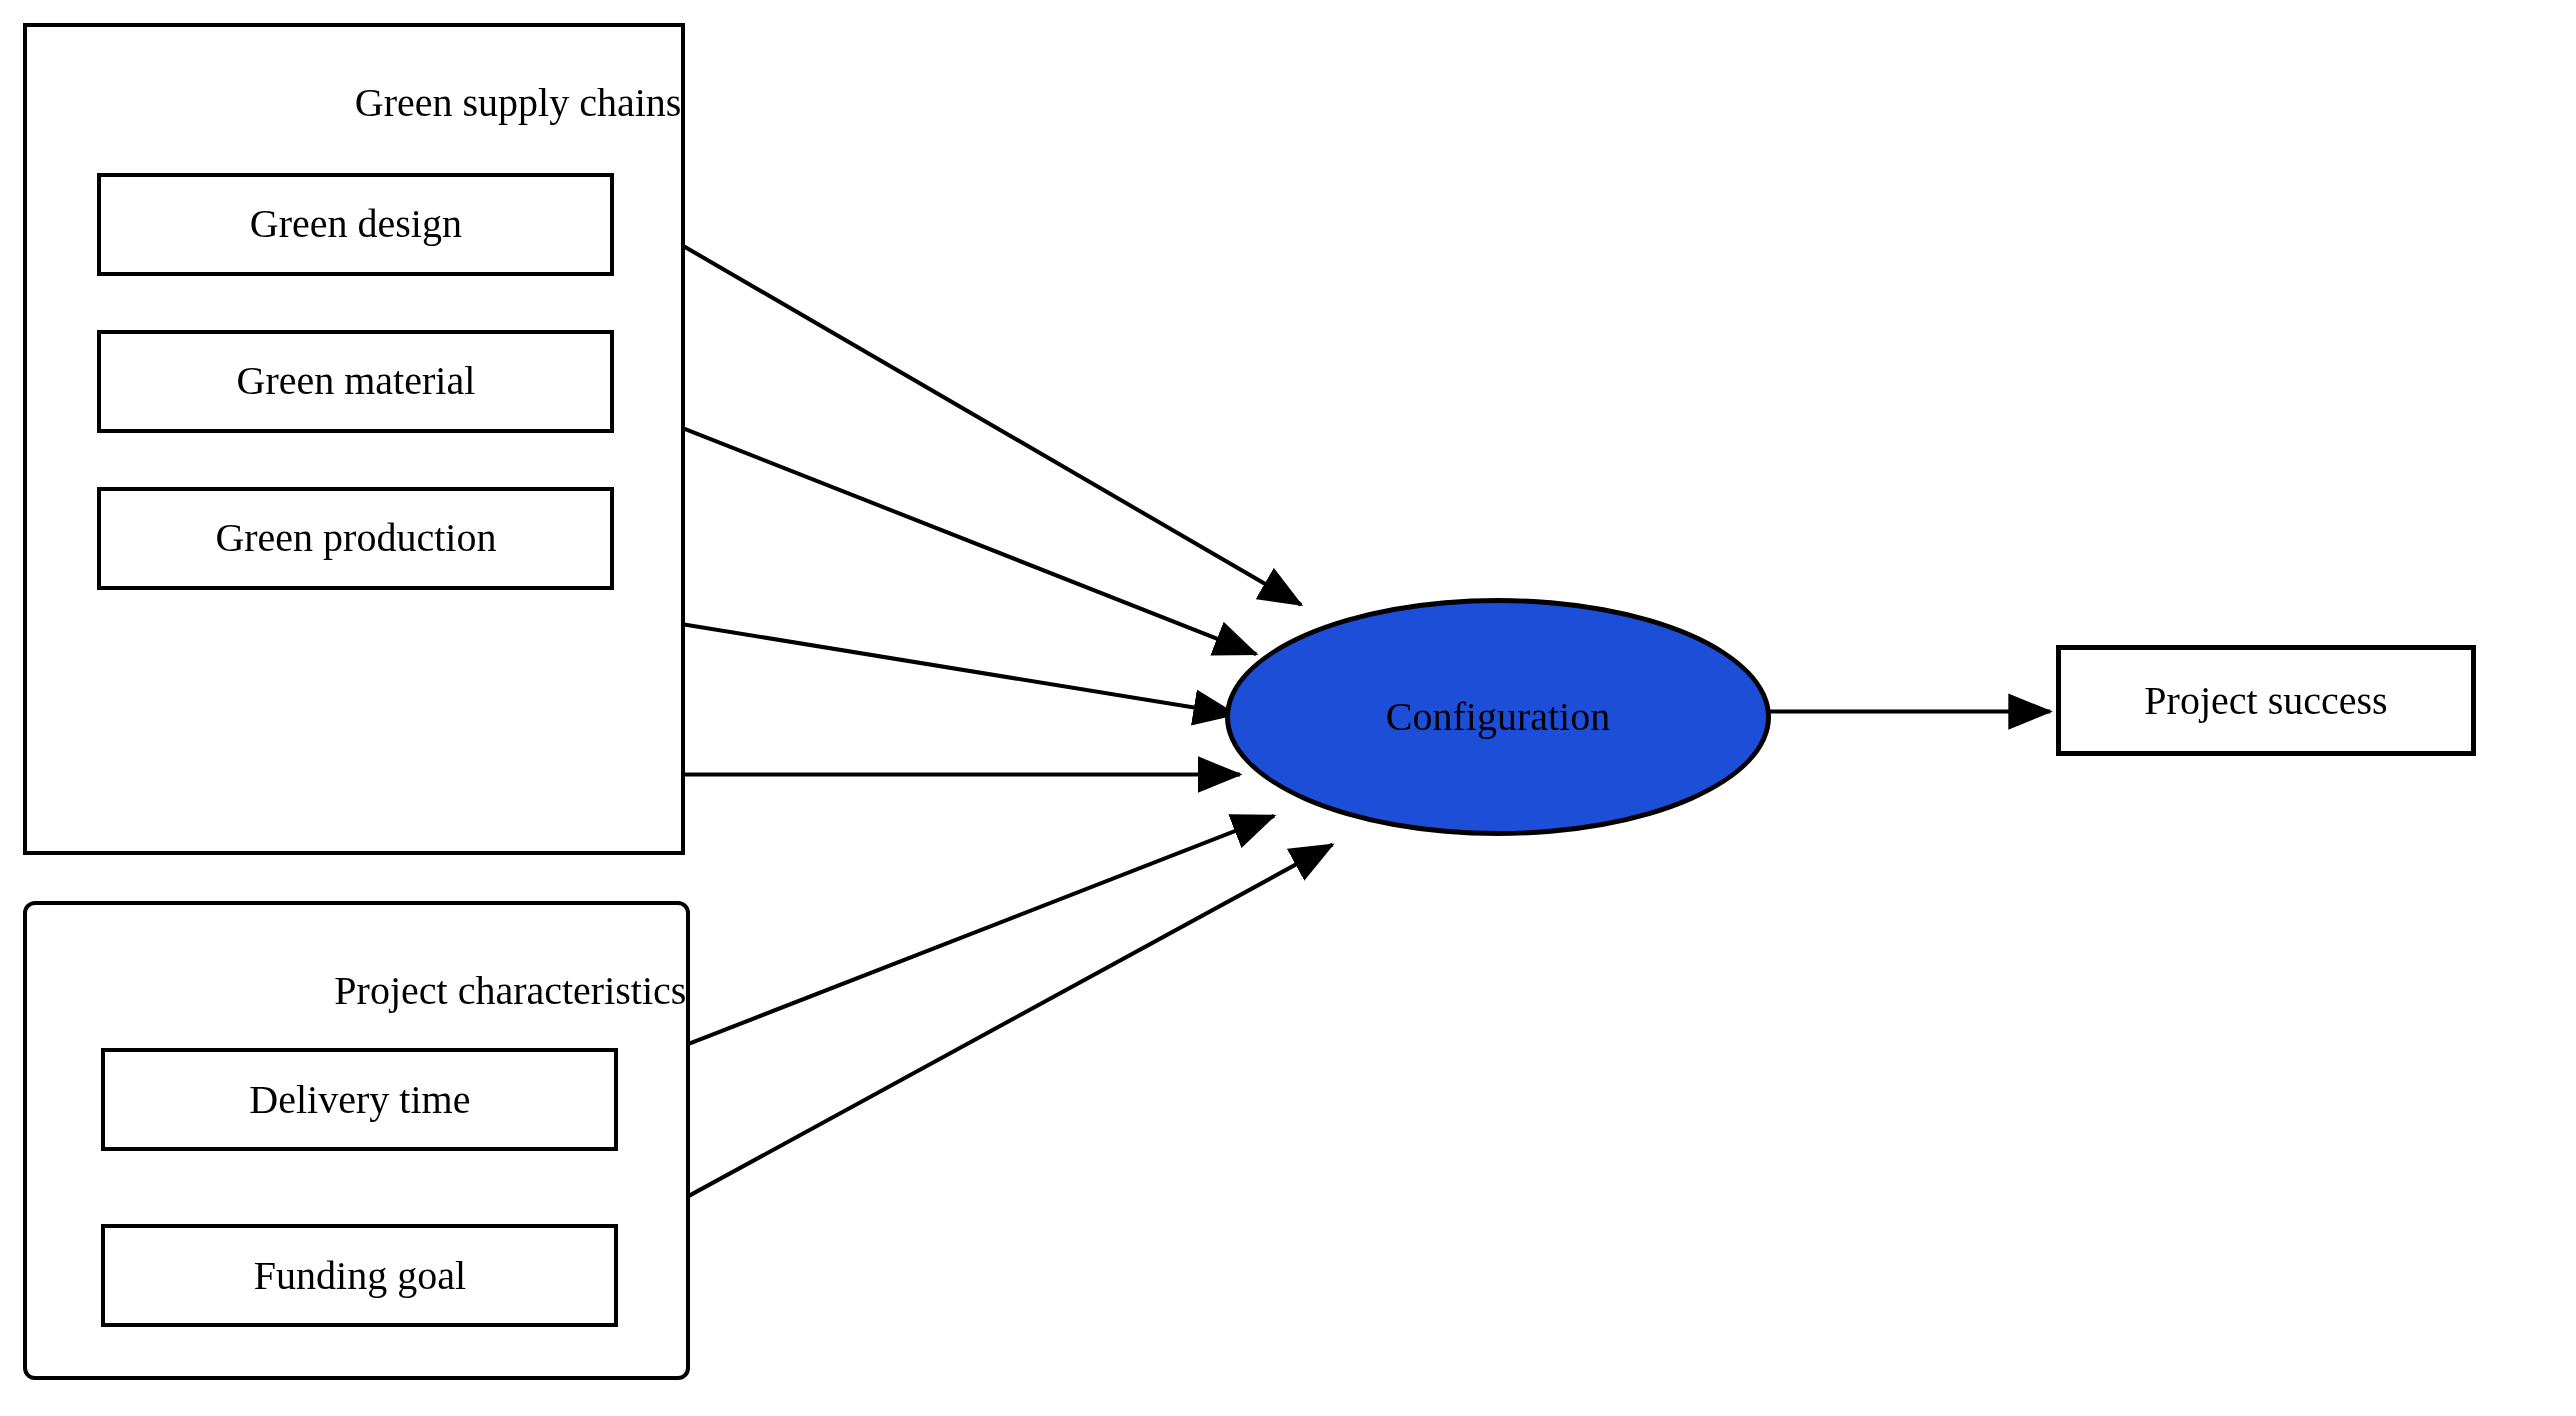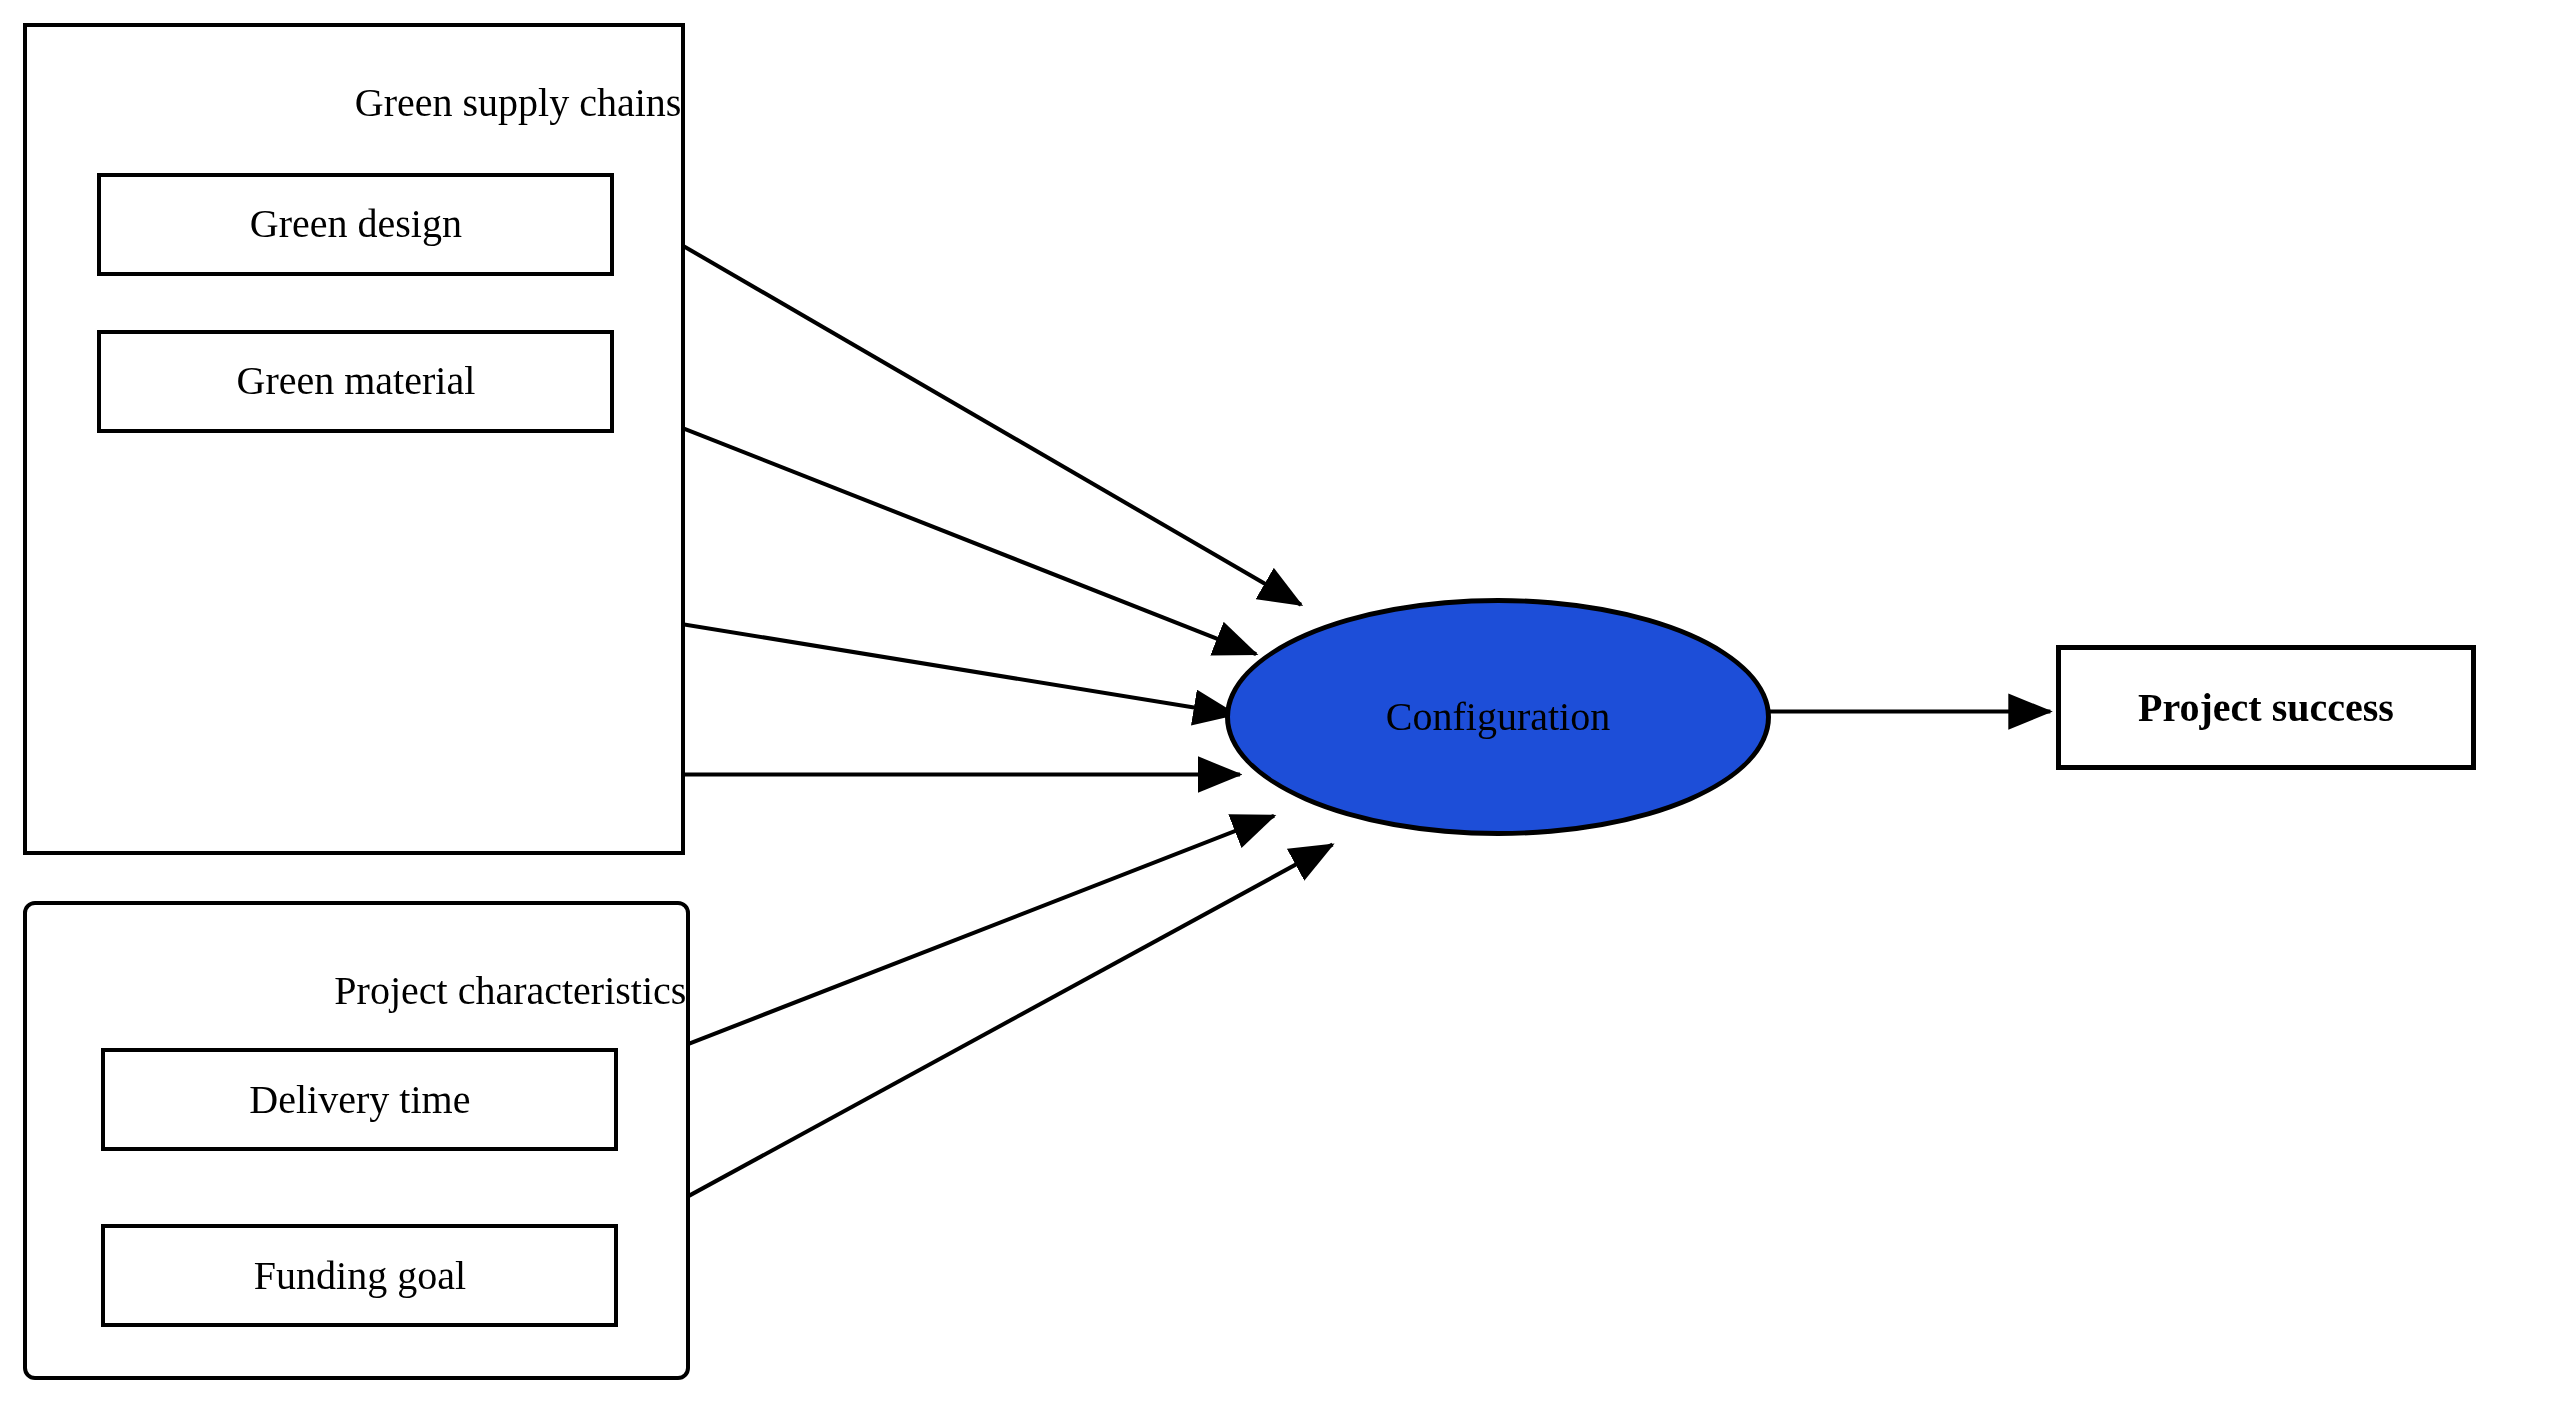--- a/index.html
+++ b/index.html
@@ -111,29 +111,30 @@
     <line x1="1968" y1="792" x2="2282" y2="792" stroke="#000000" stroke-width="4.5" marker-end="url(#ah)"></line>
   </svg>
 
   <div class="group-box" style="left:23.4px; top:22.5px; width:662px; height:832px;">
     <div class="group-title" style="top:56px;">Green supply chains</div>
 
     <div class="node-box" style="left:70px; top:146px; width:517px; height:103px;">Green design</div>
 
     <div class="node-box" style="left:70px; top:303px; width:517px; height:103px;">Green material</div>
 
+    <div class="node-box" style="left:70px; top:460px; width:517px; height:103px;">Green production</div>
 
   </div>
 
   <div class="group-box" style="left:23.4px; top:901px; width:667px; height:479px;border-radius:12px;">
     <div class="group-title" style="top:66px;">Project characteristics</div>
 
     <div class="node-box" style="left:74px; top:143px; width:517px; height:103px;">Delivery time</div>
 
     <div class="node-box" style="left:74px; top:319px; width:517px; height:103px;">Funding goal</div>
   </div>
 
   <div class="ellipse-node" style="left:1225px; top:598px; width:546px; height:238px;">Configuration</div>
 
-  <div class="outcome-box" style="left:2056px; top:645px; width:420px; height:125px;font-weight:bold;">Project success</div>
+  <div class="outcome-box" style="left:2056px; top:645px; width:420px; height:111px;">Project success</div>
 
 </div>
 
 
 </body></html>

